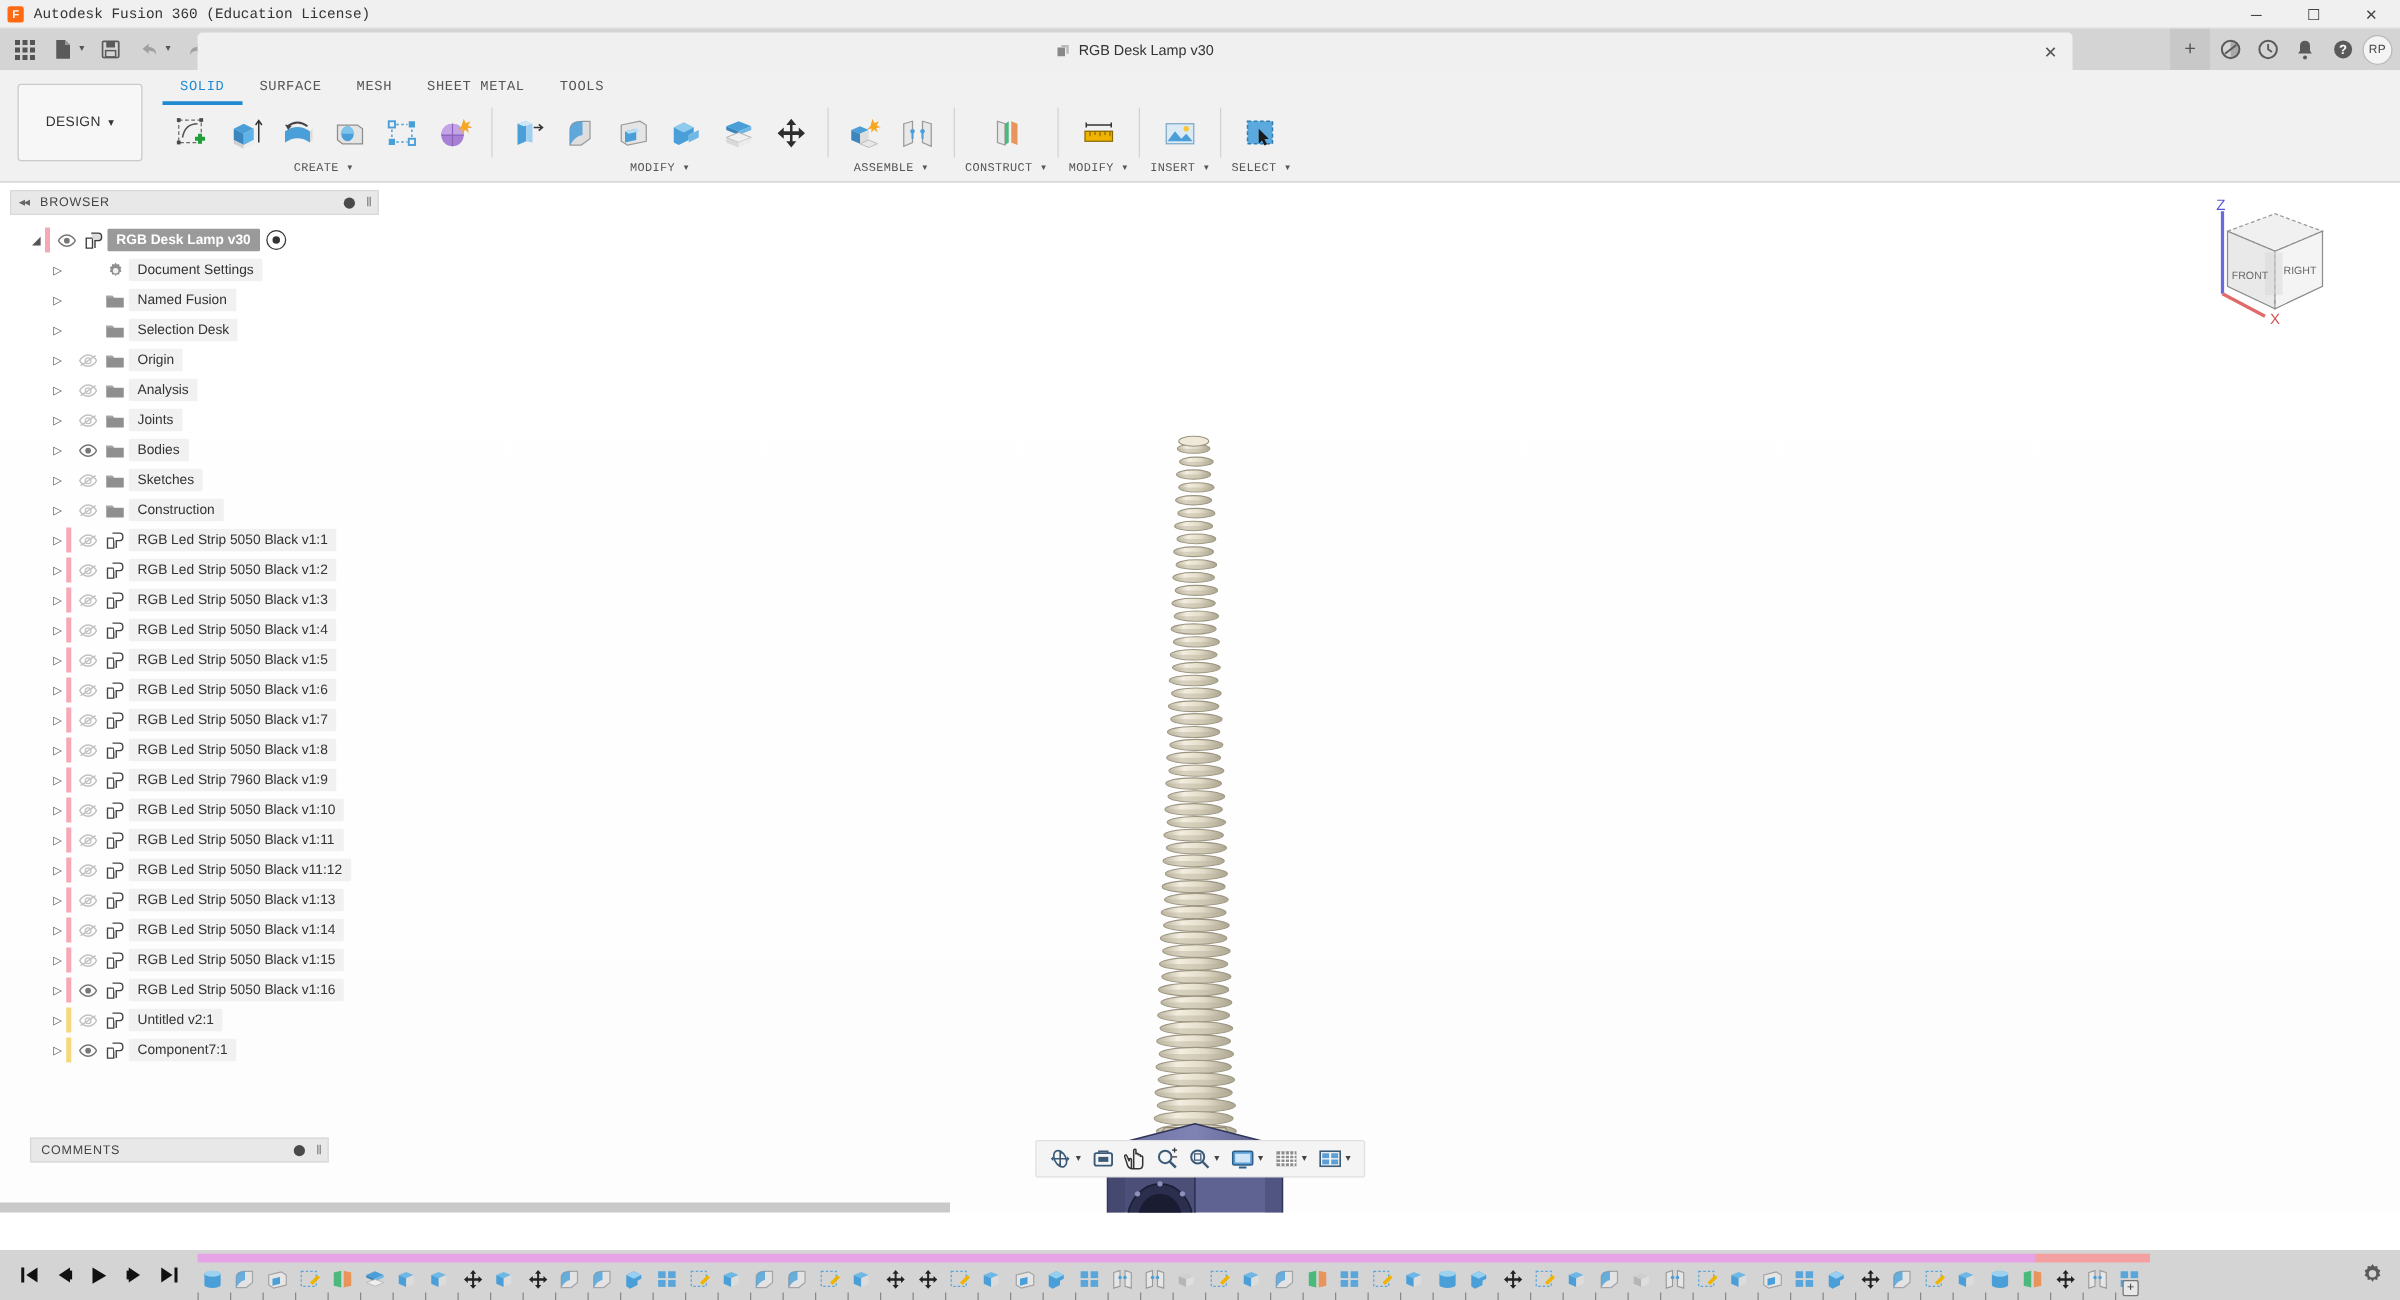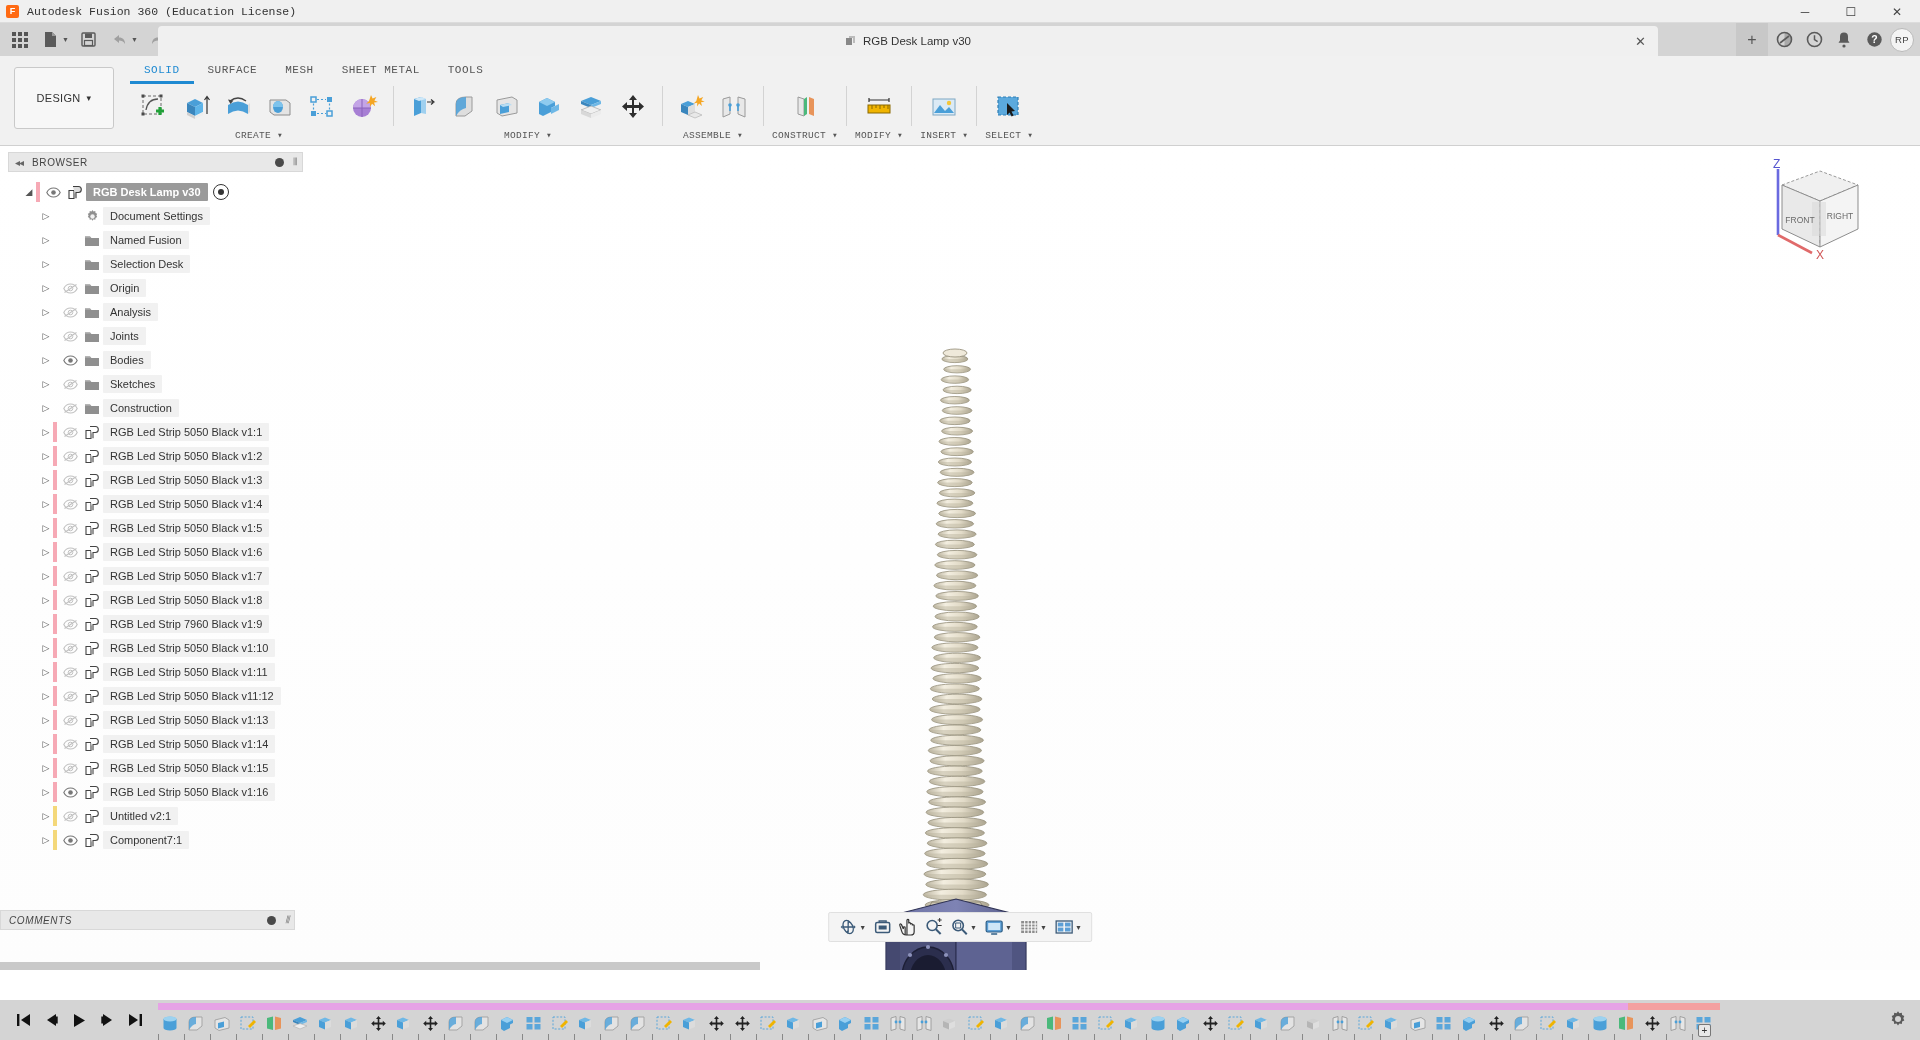--- a/index.html
+++ b/index.html
@@ -84,21 +84,21 @@
      justify-content:center; }
   .trow .tico { width:22px; flex:0 0 22px; display:flex; align-items:center;
      justify-content:center; }
   .trow .tlabel { background:#f1f1f1; padding:3px 7px; border-radius:1px; white-space:nowrap; }
   .trow.sel .tlabel { background:#9a9a9a; color:#fff; font-weight:bold; }
   .trow .radio { width:16px; height:16px; border:1.5px solid #333; border-radius:50%;
      margin-left:5px; display:flex; align-items:center; justify-content:center; }
   .trow .radio i { width:6px; height:6px; border-radius:50%; background:#333; display:block; }
 
   
-  .comments { position:absolute; left:0; bottom:40px; width:295px;font-style:italic; }
+  .comments { position:absolute; left:24px; bottom:40px; width:239px; }
 
   
   .viewcube { position:absolute; right:40px; top:10px; width:120px; height:110px; }
 
   
   .navbar { position:absolute; left:50%; transform:translateX(-50%); bottom:28px;
      height:30px; background:#f4f4f4; border:1px solid #e0e0e0; border-radius:2px;
      display:flex; align-items:center; padding:0 6px; gap:1px; }
   .navbtn { height:26px; display:flex; align-items:center; justify-content:center;
      padding:0 3px; }

